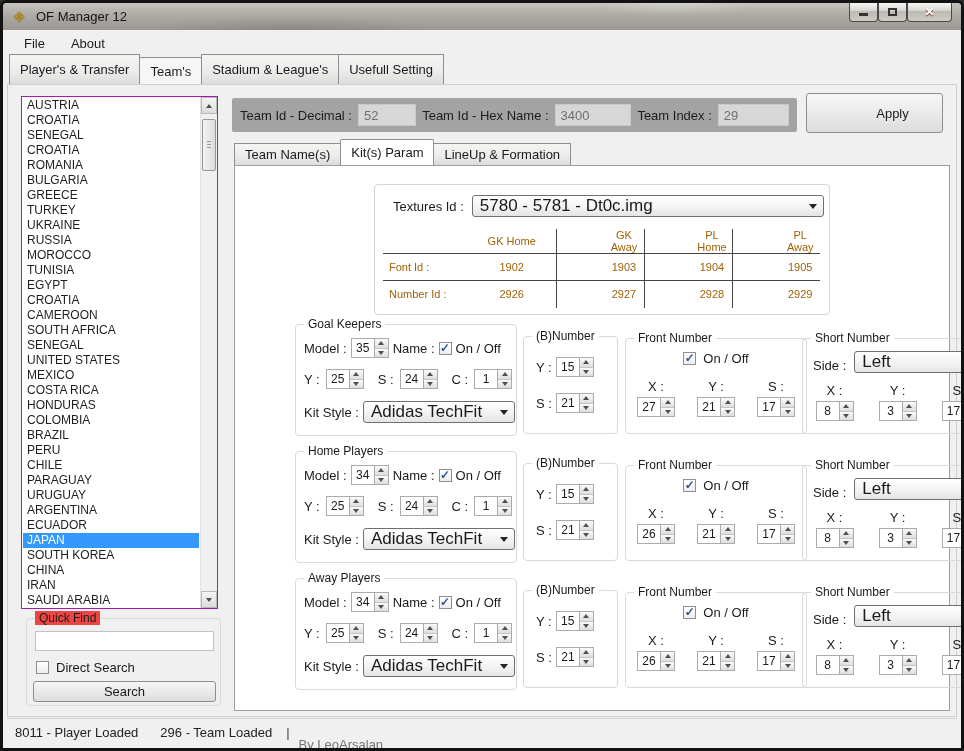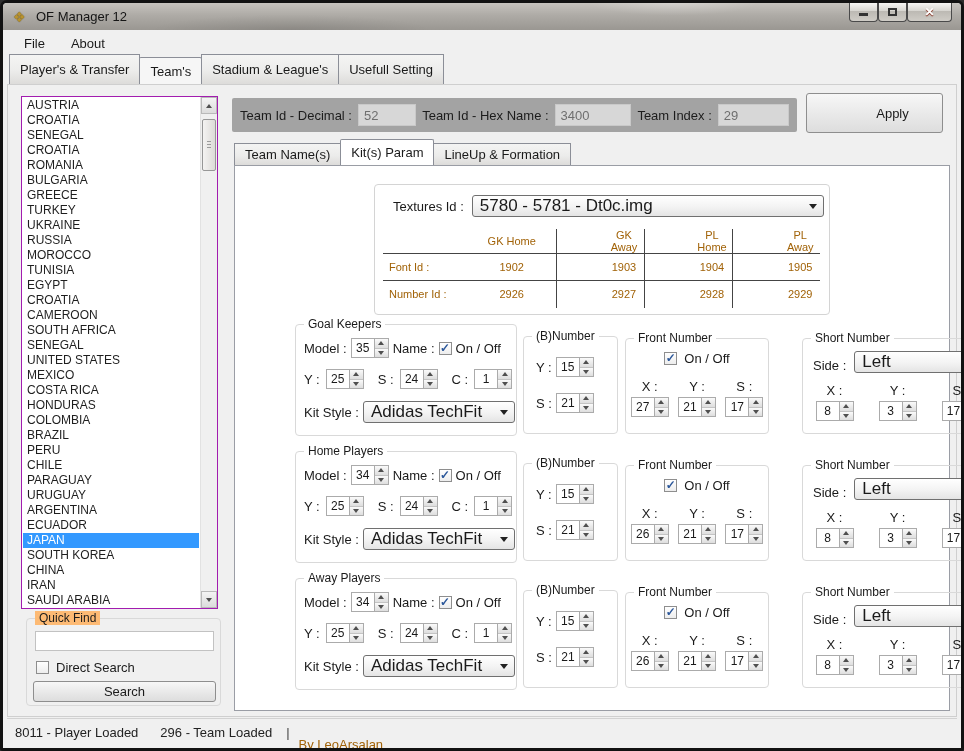--- a/index.html
+++ b/index.html
@@ -66,21 +66,21 @@
   .sb-btn.up { top:0; } .sb-btn.down { bottom:0; }
   .sb-thumb { position:absolute; left:1px; right:1px; top:22px; height:52px; border:1px solid #979797; border-radius:2px; background:linear-gradient(90deg,#f4f3f2,#dddbd8); }
   .sb-thumb::after { content:""; position:absolute; left:4px; right:4px; top:50%; margin-top:-4px; height:7px;
      background:repeating-linear-gradient(180deg,#9b9b9b 0 1px,transparent 1px 3px); }
   .tri { width:0; height:0; }
   .tri.up   { border-left:3px solid transparent; border-right:3px solid transparent; border-bottom:4px solid #4f4f4f; }
   .tri.down { border-left:3px solid transparent; border-right:3px solid transparent; border-top:4px solid #4f4f4f; }
   
   .group { position:absolute; border:1px solid #d9d9d9; border-radius:4px; }
   .group > .cap { position:absolute; top:-8px; left:8px; padding:0 4px; background:#fff; font-size:12px; color:#1a1a1a; white-space:nowrap; }
-  .group.on-gray > .cap { background:#fdba74; }
+  .group.on-gray > .cap { background:#ef4444; }
   
   .quickfind { left:18px; top:533px; width:195px; height:88px; }
   .qf-input { position:absolute; left:8px; top:12px; width:179px; height:20px; border:1px solid #c2c2c2; background:#fff; font-family:inherit; font-size:12px; padding:0 4px; }
   .qf-check-row { position:absolute; left:9px; top:41px; display:flex; align-items:center; gap:7px; font-size:13px; }
   .qf-btn { position:absolute; left:6px; top:62px; width:183px; height:21px; }
   
   .btn { border:1px solid #8e8e8e; border-radius:3px; background:linear-gradient(#f7f7f7,#ebebeb 45%,#dddddd); display:flex; align-items:center; justify-content:center; font-size:13px; color:#1a1a1a; }
   
   .cb { width:13px; height:13px; border:1px solid #8e8e8e; background:linear-gradient(#fff,#ededed); display:inline-flex; align-items:center; justify-content:center; flex:none; }
   .cb.checked::after { content:"\2713"; font-size:12px; font-weight:bold; color:#2b579a; line-height:1; margin-top:-1px; }
@@ -111,21 +111,21 @@
   .kit-table td:first-child { width:85px; text-align:left; padding-left:6px; }
   .kit-table td:nth-child(2) { width:88px; }
   .kit-table td:nth-child(n+3) { width:88px; border-left:1px solid #444;padding-left:48px; }
   .kit-table tr.hrow td { height:24px; border-bottom:1px solid #444; }
   .kit-table tr.frow td { border-bottom:1px solid #444; }
   
   .kit-rows { position:absolute; left:12px; top:158px; width:700px;padding-left:48px; }
   .kit-row { position:relative; height:114px; margin-bottom:13px; }
   .g-main  { left:0;   top:0;    width:222px; height:112px; }
   .g-bnum  { left:228px; top:12px; width:95px;  height:98px; }
-  .g-front { left:330px; top:14px; width:144px; height:96px; }
+  .g-front { left:330px; top:14px; width:182px; height:96px; }
   .g-short { left:507px; top:14px; width:191px; height:96px; }
   .line { display:flex; align-items:center; gap:4px; }
   .g-main .line1 { position:absolute; left:8px; top:13px; right:4px; }
   .g-main .line2 { position:absolute; left:8px; top:44px; gap:6px; }
   .g-main .line3 { position:absolute; left:8px; top:76px; }
   .lbl { font-size:13px; white-space:nowrap; }
   .spin { display:inline-flex; height:20px; border:1px solid #ababab; background:#fff; flex:none; }
   .spin-val { width:22px; display:flex; align-items:center; justify-content:center; font-size:12px; }
   .spin-btns { width:14px; display:flex; flex-direction:column; border-left:1px solid #ababab; }
   .spin-b { flex:1; background:linear-gradient(#fafafa,#dedede); display:flex; align-items:center; justify-content:center; }
@@ -137,21 +137,21 @@
   .xys-labels { position:absolute; left:0; right:0; display:grid; grid-template-columns:1fr 1fr 1fr; text-align:center; font-size:13px; }
   .xys-spins  { position:absolute; left:0; right:0; display:grid; grid-template-columns:1fr 1fr 1fr; justify-items:center; }
   .g-front .xys-labels { top:40px; } .g-front .xys-spins { top:58px; }
   .g-short .srow1 { position:absolute; left:10px; top:12px; display:flex; align-items:flex-end; gap:8px; }
   .side-combo { width:122px; }
   .g-short .xys-labels { top:44px; } .g-short .xys-spins { top:62px; }
   
   .statusbar { position:absolute; left:4px; right:4px; bottom:2px; height:28px; background:#f0f0f0; border-top:1px solid #d2d2d2; display:flex; align-items:center; padding-left:8px; font-size:13px; color:#222; }
   .statusbar .sep { margin:0 9px 0 14px; color:#444; }
   .status-players { margin-right:22px; }
-  .credit-link { color:#a16207; cursor:pointer;margin-top:23px; }
+  .credit-link { color:#737373; cursor:pointer;margin-top:23px; }
 </style>
 </head>
 <body>
 
 <div class="window">
 
   <div class="titlebar">
     <span class="app-icon">❖</span>
     <span class="app-title">OF Manager 12</span>
     <div class="win-btns">

